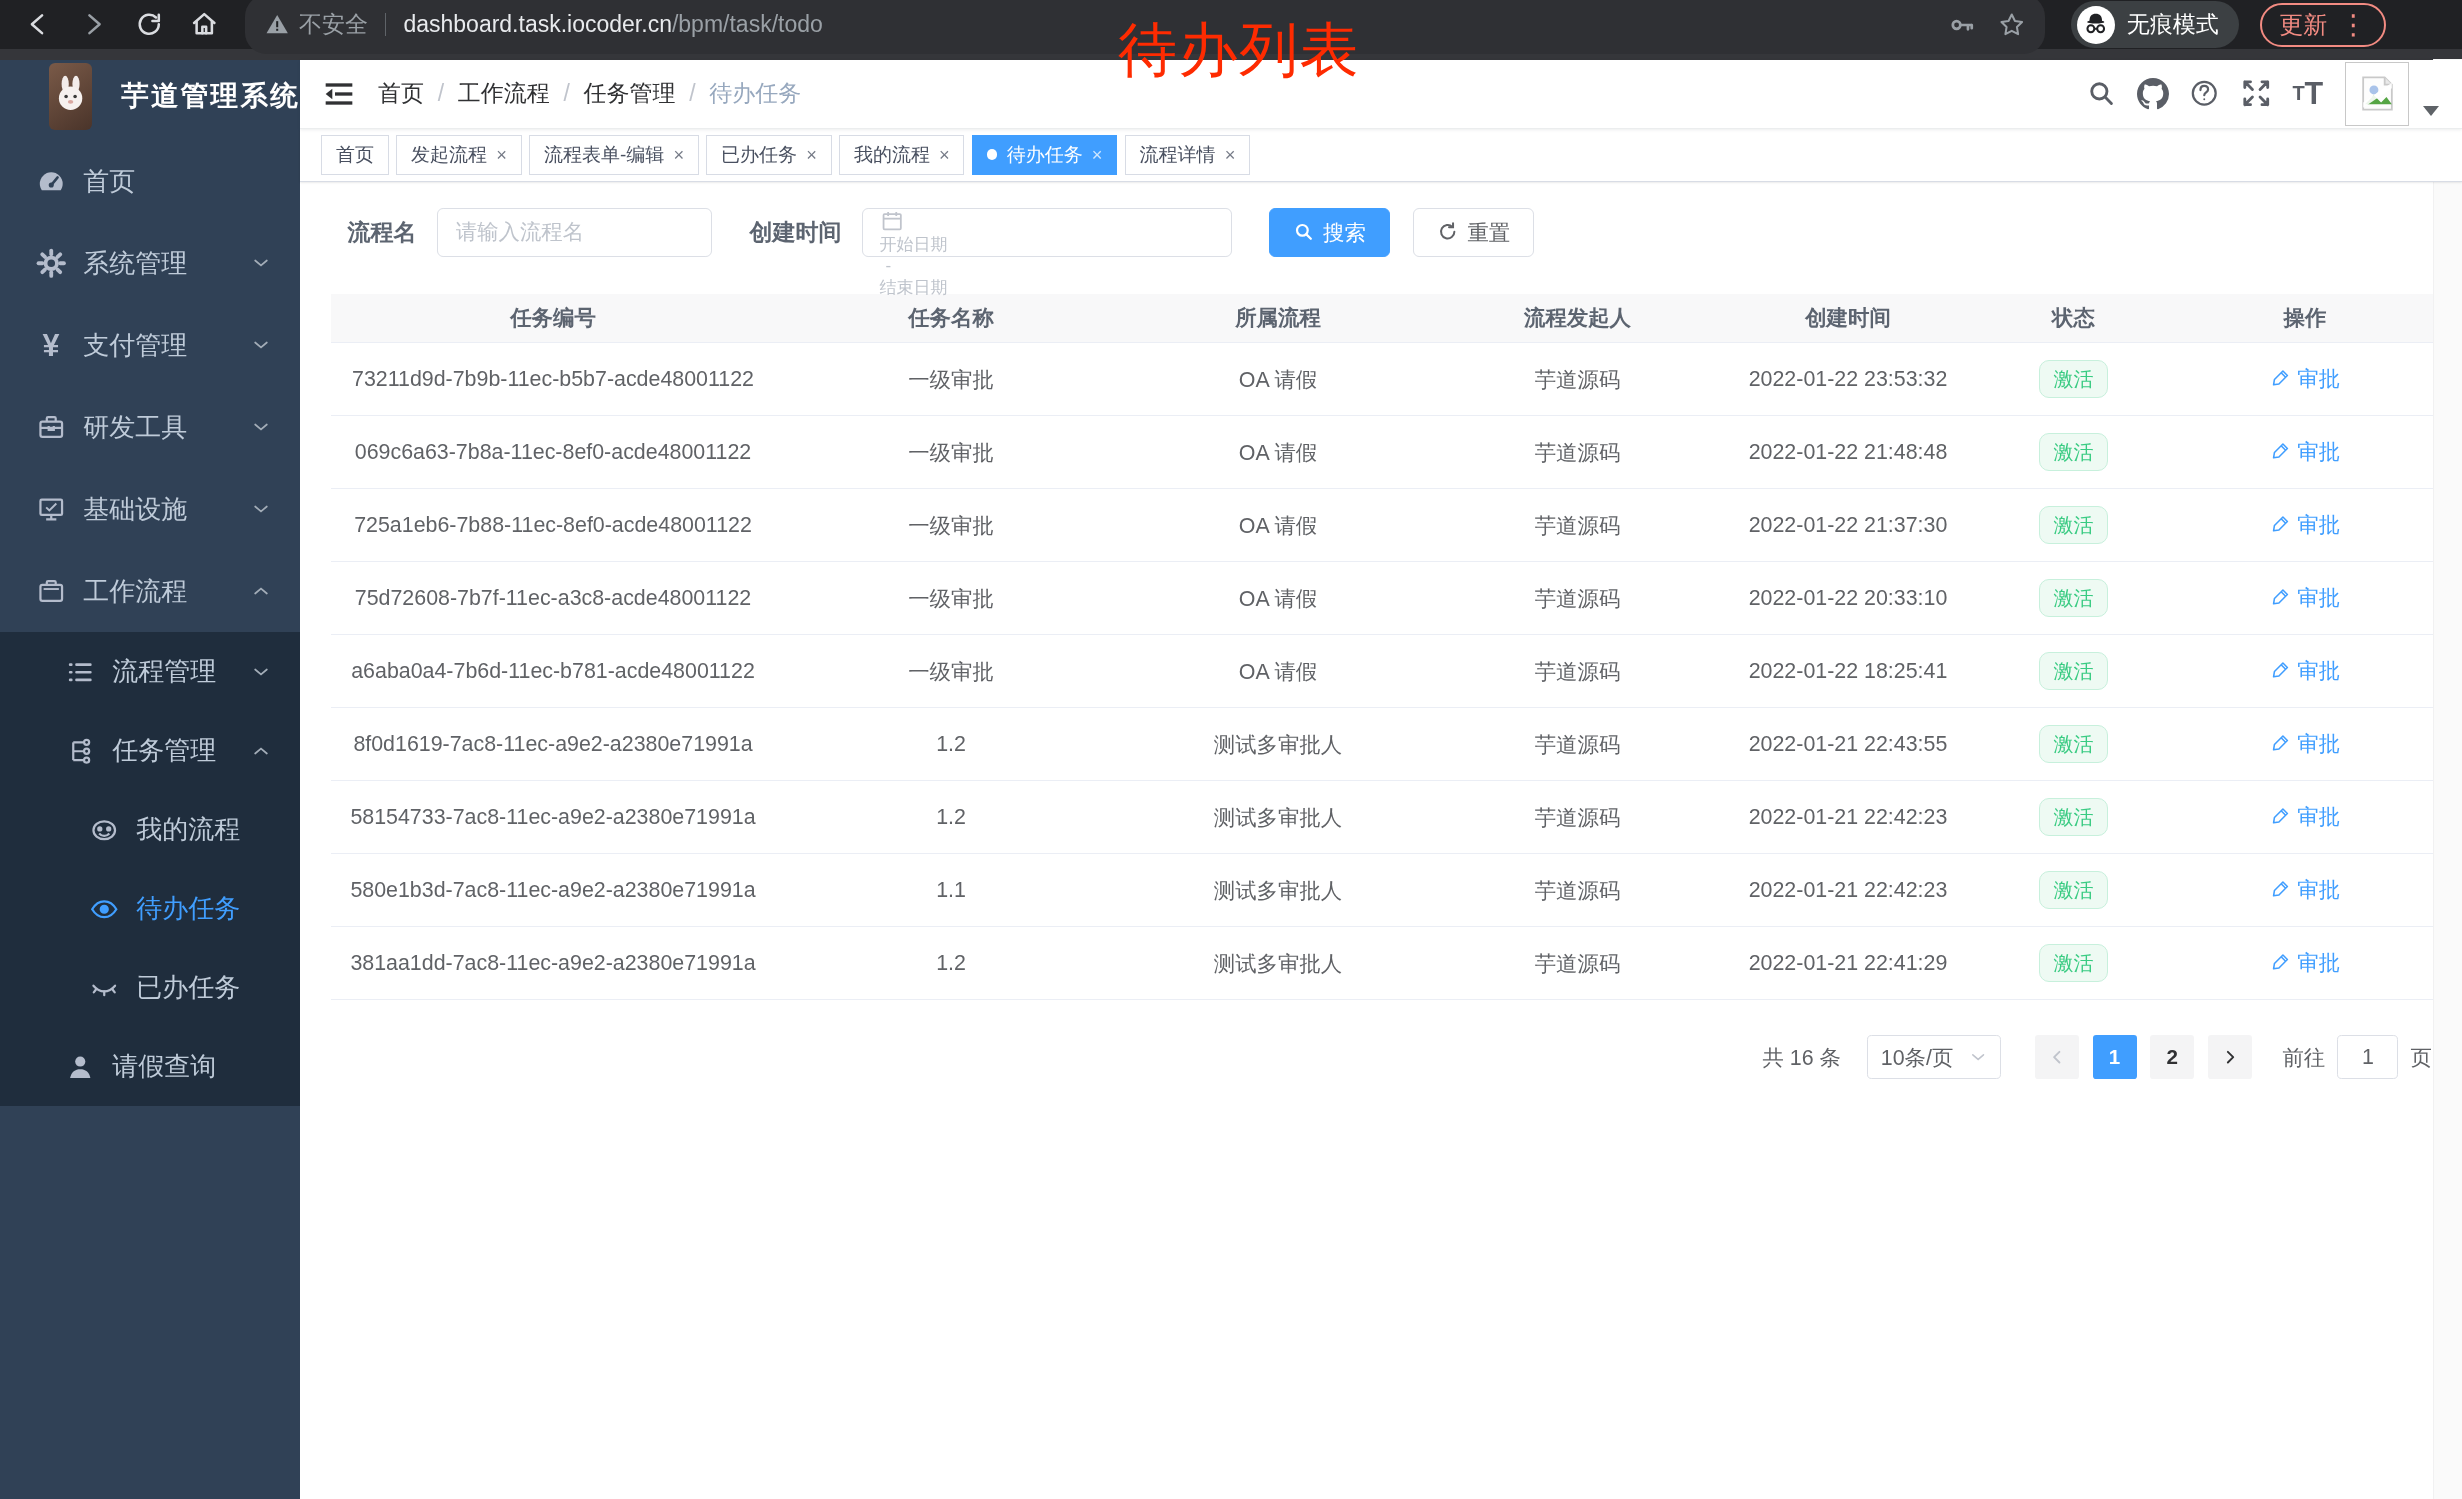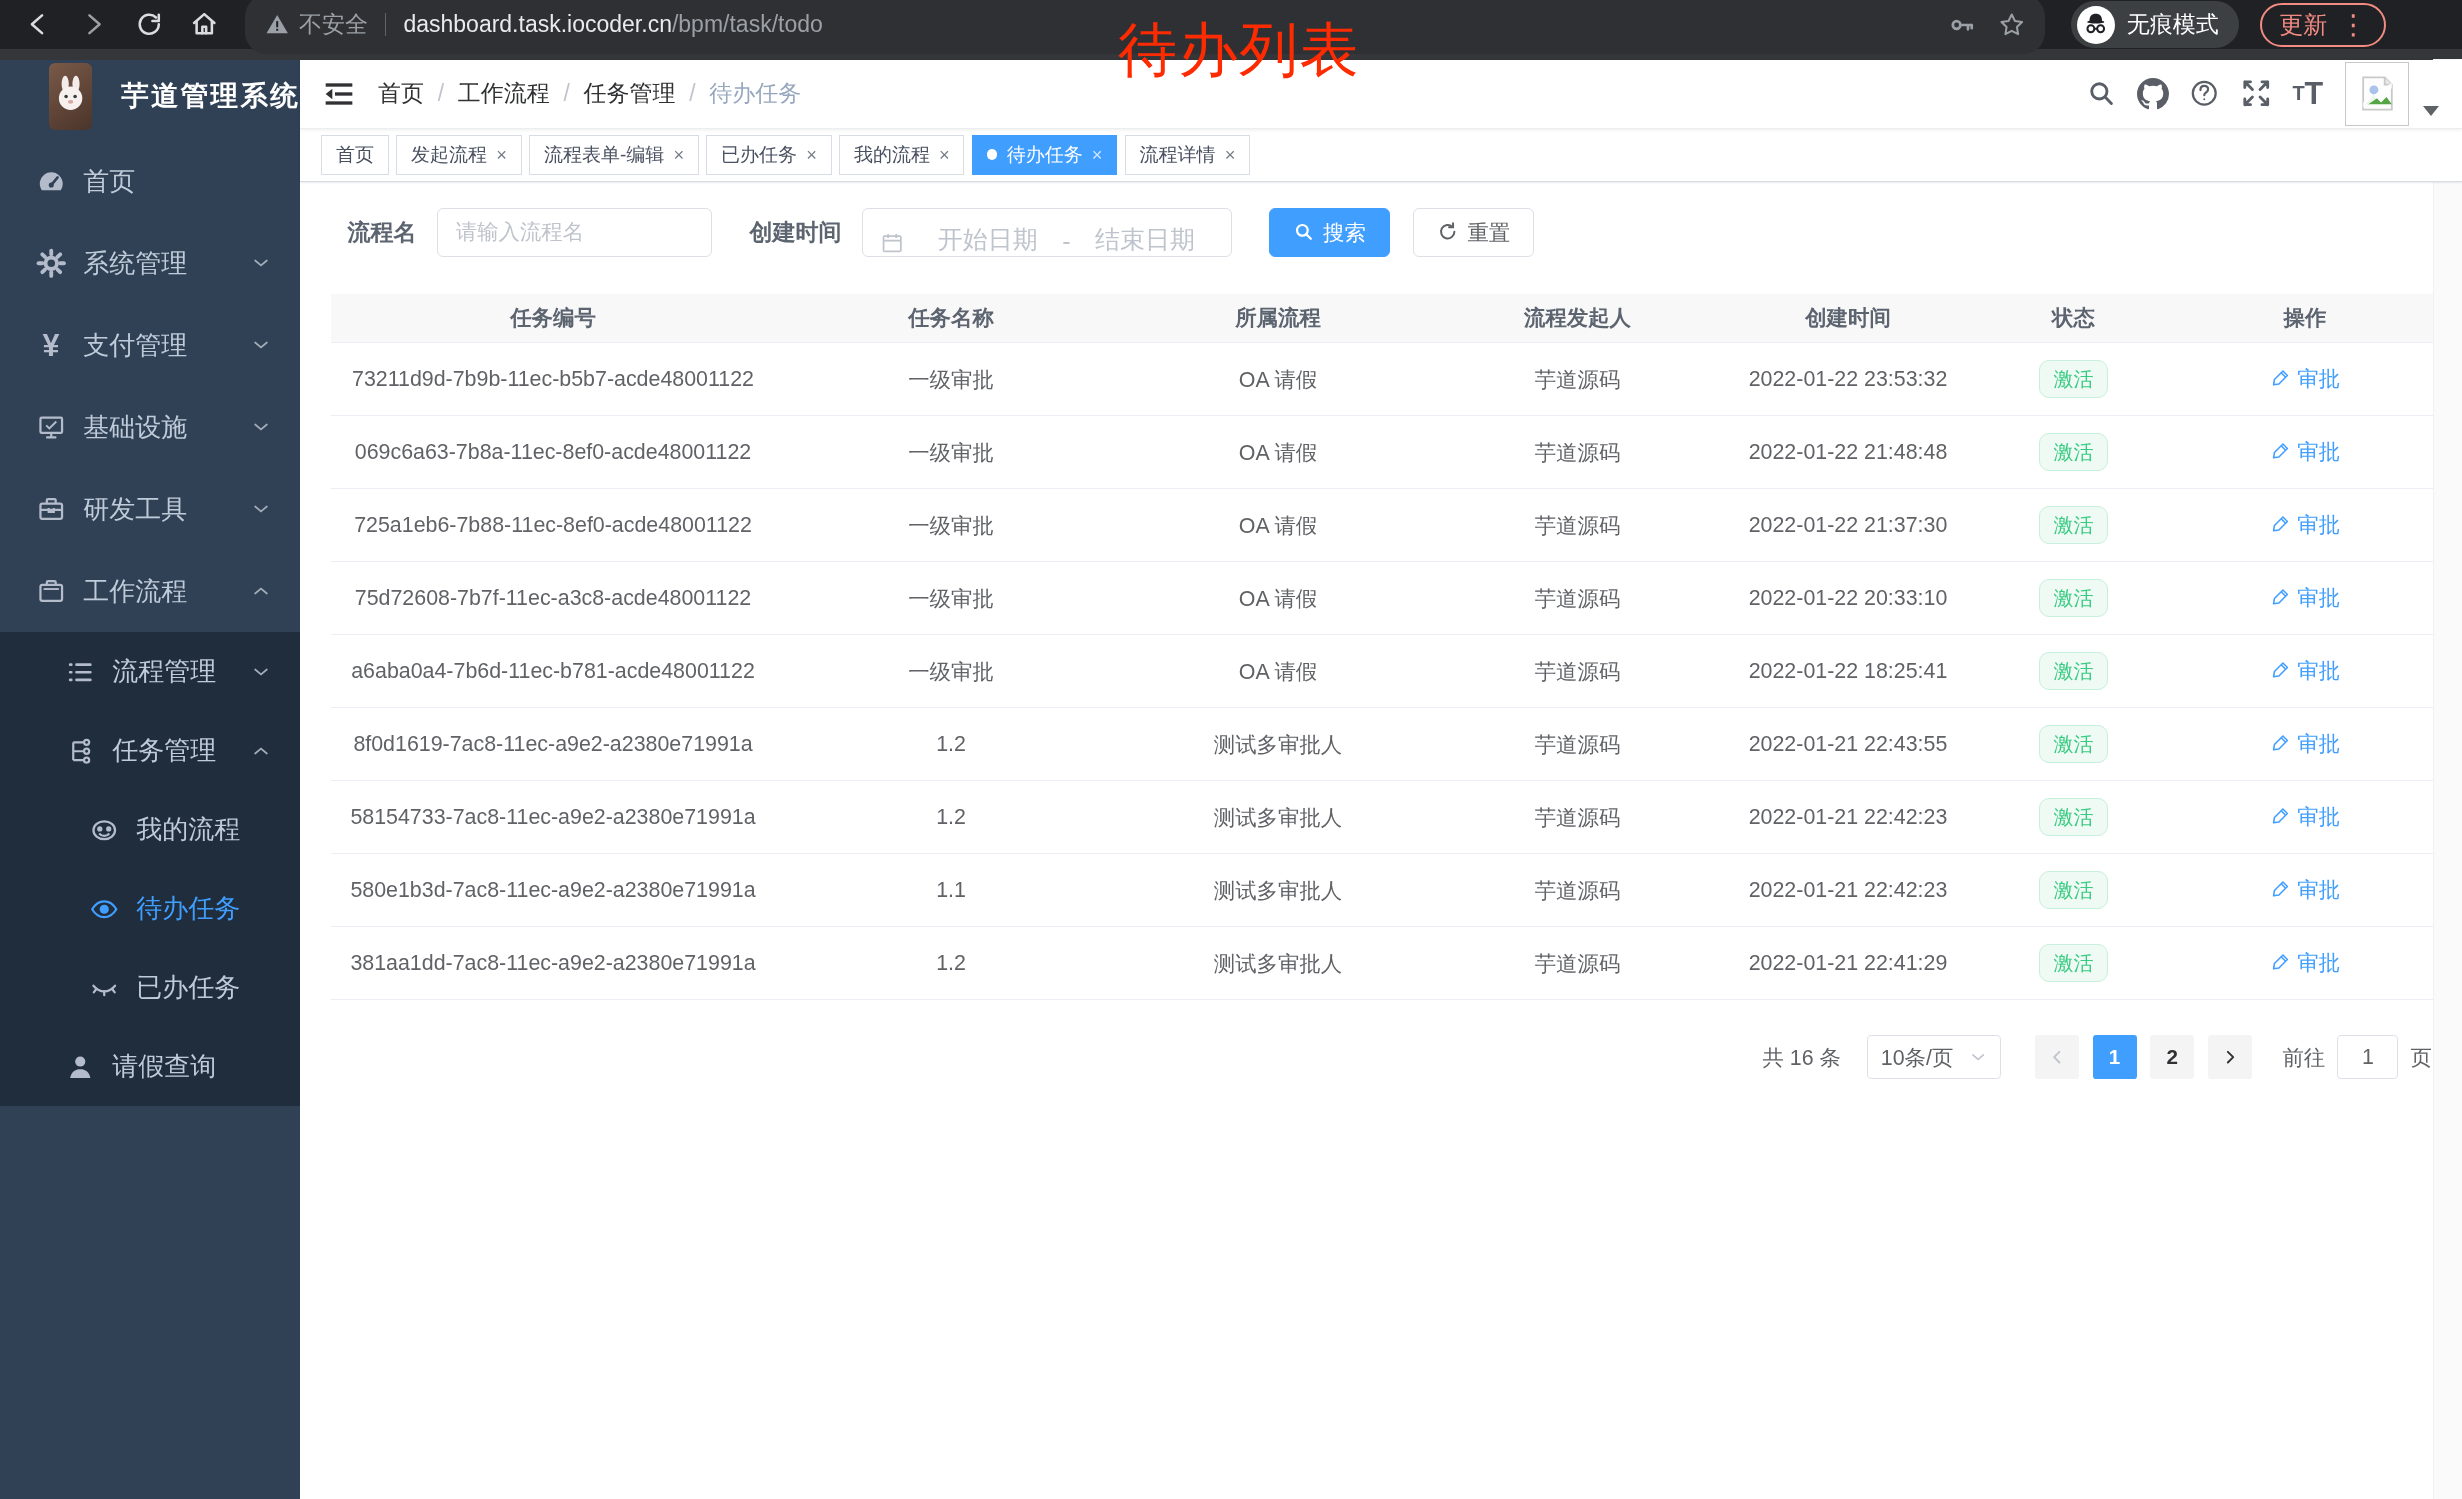--- a/index.html
+++ b/index.html
@@ -60,21 +60,21 @@
   .tab .close { margin-left:9.2px; font-size:18.3px; line-height:1; opacity:.75; }
   .tab.active { background:#409eff; border-color:#409eff; color:#fff; }
 
   
   .content { flex:1; padding:26px 30px 0 30.5px; background:#fff; }
   .filter-row { display:flex; align-items:center; margin-left:17px; }
   .f-label { font-size:23px; font-weight:700; color:#5c6470; white-space:nowrap; }
   .input-name { width:275px; height:49px; border:0.8px solid #dcdfe6; border-radius:6.1px; margin-left:20px; padding:0 18.3px; font-size:21.4px; color:#606266; outline:none; font-family:inherit; }
   .input-name::placeholder { color:#bfc4cc; }
   .f-label.time { margin-left:38px; }
-  .date-range { width:370px; height:49px; border:0.8px solid #dcdfe6; border-radius:6.1px; margin-left:20px; display:flex; align-items:flex-end; padding:0 17px; color:#bfc4cc; font-size:25px; }
+  .date-range { width:370px; height:49px; border:0.8px solid #dcdfe6; border-radius:6.1px; margin-left:20px; display:flex; align-items:flex-start; padding:0 17px; color:#bfc4cc; font-size:17px;flex-direction:column; }
   .date-range .cal { display:flex; color:#c0c4cc; margin-right:15.3px; }
   .date-range .ph { flex:1; text-align:center; }
   .date-range .sep { margin:0 6.1px; color:#bfc4cc; }
   .btn { height:49px; display:inline-flex; align-items:center; border-radius:6.1px; font-size:21.4px; cursor:pointer; padding:0 23px; }
   .btn svg { margin-right:9.2px; }
   .btn-search { background:#409eff; color:#fff; border:0.8px solid #409eff; margin-left:37px; }
   .btn-reset { background:#fff; color:#606266; border:0.8px solid #dcdfe6; margin-left:23px; }
 
   table.grid { width:2102px; border-collapse:collapse; table-layout:fixed; margin-top:37px; }
   .grid th { height:49px; background:#f8f8f9; color:#5c6470; font-size:21.4px; font-weight:700; text-align:center; border-bottom:0.8px solid #ebeef5; }
@@ -226,42 +226,42 @@
           <span class="m-label">支付管理</span>
           <span class="chev">
               <svg width="20" height="20" viewBox="0 0 48 48" fill="none" stroke="currentColor" stroke-width="4" stroke-linecap="round">
                 <path d="M10 18l14 12 14-12"></path>
               </svg>
             </span>
         </div>
         <div class="m-item">
           <span class="m-icon">
               <svg width="30.5" height="30.5" viewBox="0 0 48 48" fill="none" stroke="currentColor" stroke-width="3.5">
-                <rect x="7" y="9" width="34" height="24" rx="2"></rect>
-                <path d="M16 21l5 5 11-11" stroke-width="3"></path>
-                <path d="M24 33v7M16 40h16"></path>
-              </svg>
-            </span>
-          <span class="m-label">基础设施</span>
-          <span class="chev">
-              <svg width="20" height="20" viewBox="0 0 48 48" fill="none" stroke="currentColor" stroke-width="4" stroke-linecap="round">
-                <path d="M10 18l14 12 14-12"></path>
-              </svg>
-            </span>
-        </div>
-        <div class="m-item">
-          <span class="m-icon">
-              <svg width="30.5" height="30.5" viewBox="0 0 48 48" fill="none" stroke="currentColor" stroke-width="3.5">
                 <rect x="7" y="15" width="34" height="24" rx="3"></rect>
                 <path d="M17 15v-5a2 2 0 0 1 2-2h10a2 2 0 0 1 2 2v5"></path>
                 <path d="M7 25h34"></path>
                 <path d="M20 22v6h8v-6"></path>
               </svg>
             </span>
           <span class="m-label">研发工具</span>
+          <span class="chev">
+              <svg width="20" height="20" viewBox="0 0 48 48" fill="none" stroke="currentColor" stroke-width="4" stroke-linecap="round">
+                <path d="M10 18l14 12 14-12"></path>
+              </svg>
+            </span>
+        </div>
+        <div class="m-item">
+          <span class="m-icon">
+              <svg width="30.5" height="30.5" viewBox="0 0 48 48" fill="none" stroke="currentColor" stroke-width="3.5">
+                <rect x="7" y="9" width="34" height="24" rx="2"></rect>
+                <path d="M16 21l5 5 11-11" stroke-width="3"></path>
+                <path d="M24 33v7M16 40h16"></path>
+              </svg>
+            </span>
+          <span class="m-label">基础设施</span>
           <span class="chev">
               <svg width="20" height="20" viewBox="0 0 48 48" fill="none" stroke="currentColor" stroke-width="4" stroke-linecap="round">
                 <path d="M10 18l14 12 14-12"></path>
               </svg>
             </span>
         </div>
         <div class="m-item">
           <span class="m-icon">
               <svg width="30.5" height="30.5" viewBox="0 0 48 48" fill="none" stroke="currentColor" stroke-width="3.5">
                 <rect x="7" y="14" width="34" height="25" rx="3"></rect>

